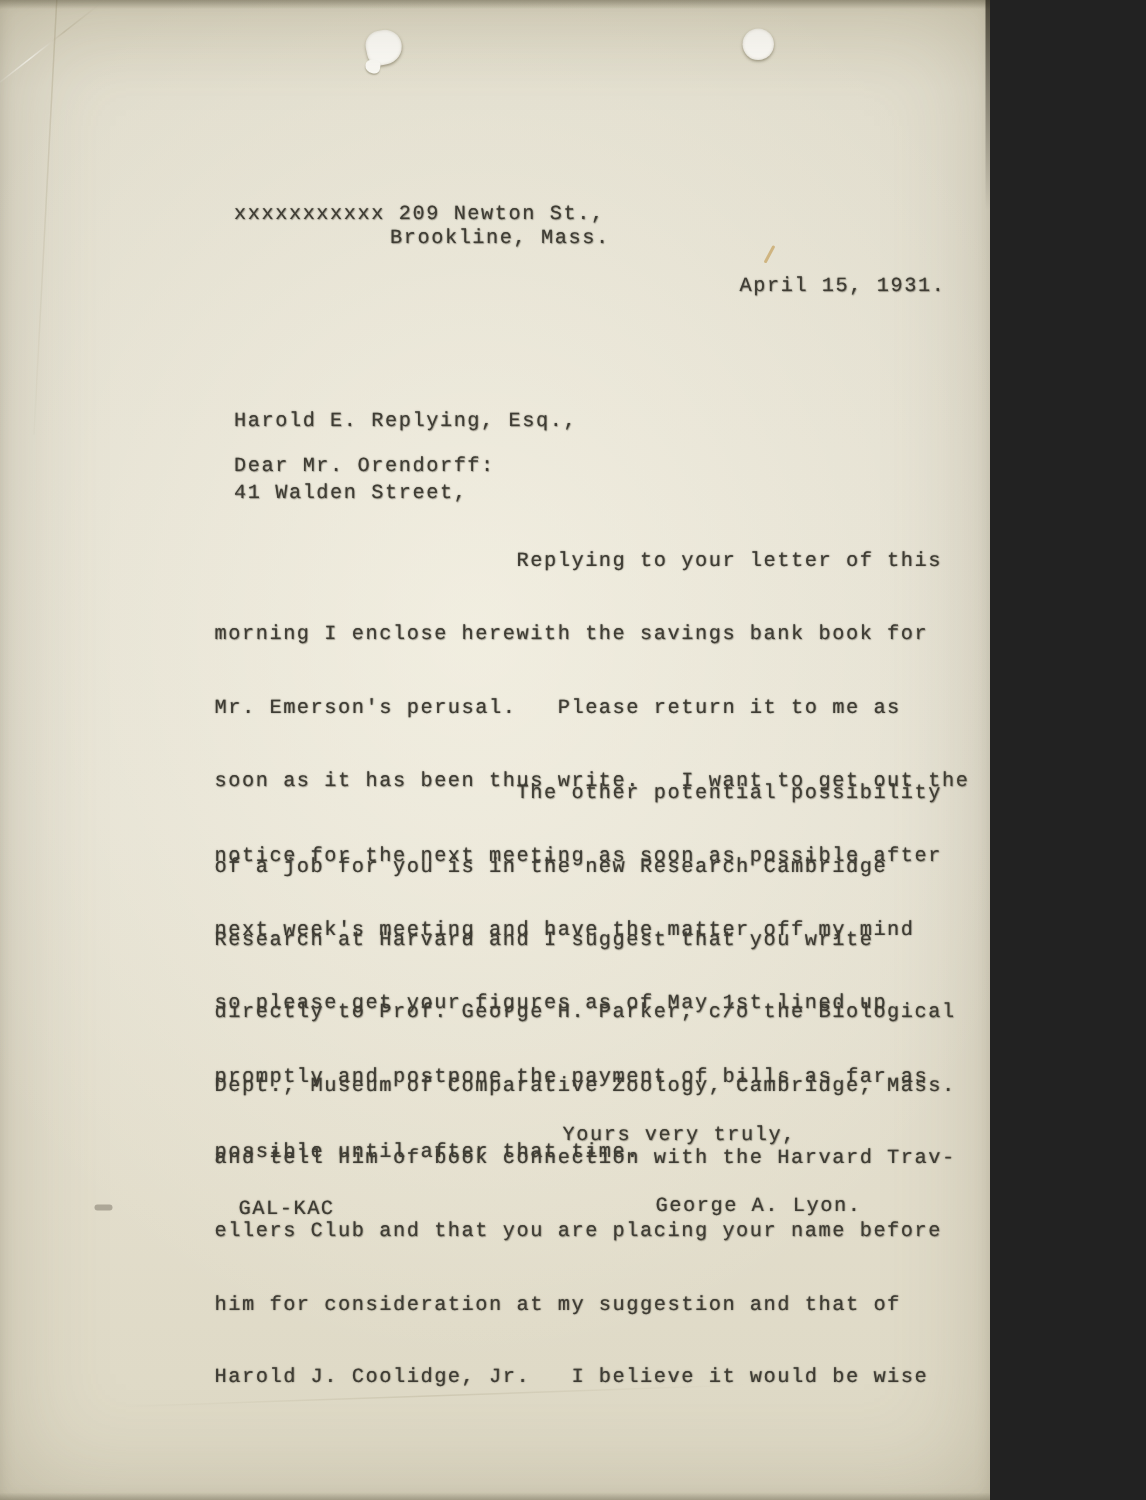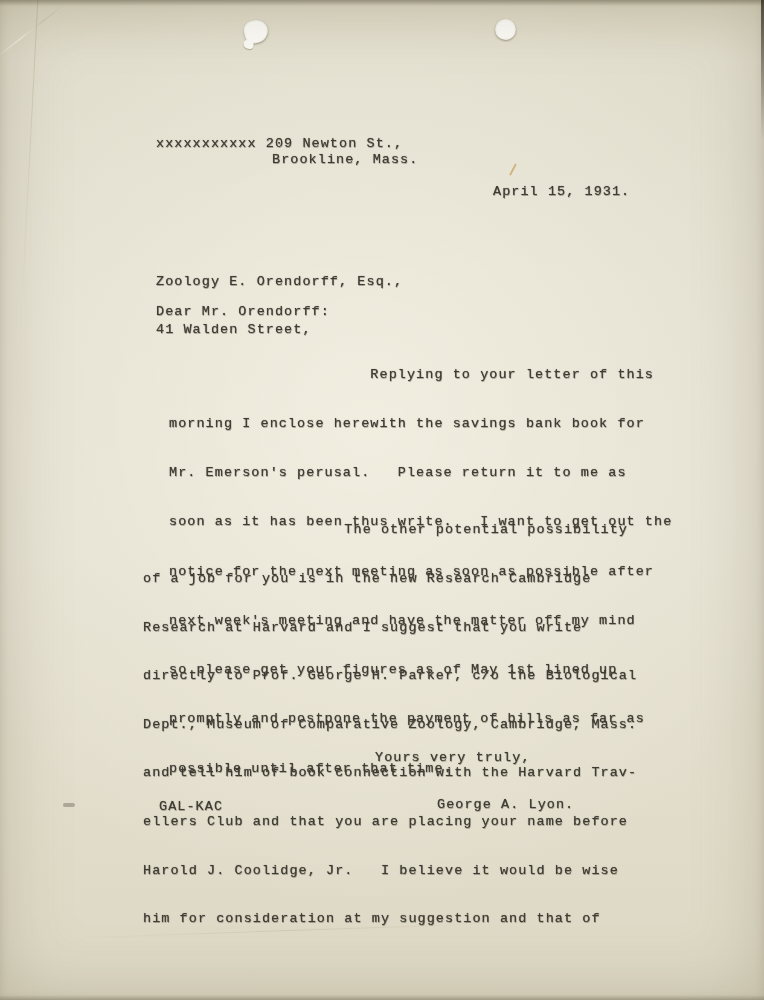--- a/index.html
+++ b/index.html
@@ -2,21 +2,21 @@
 <html><head>
 <meta charset="utf-8">
 <style>
   html, body {
     margin: 0;
     padding: 0;
     background: #222;
   }
   .scan {
     position: relative;
-    width: 764px;
+    width: 660px;
     height: 1000px;
     overflow: hidden;
     background:
       radial-gradient(ellipse 90% 70% at 48% 42%, rgba(255,252,240,0.50), rgba(255,252,240,0) 70%),
       linear-gradient(180deg, #d9d4c0 0%, #e1ddcd 6%, #e3dfd0 30%, #e4e0d1 55%, #e2ddcb 80%, #ddd8c4 100%);
     font-family: "Liberation Mono", "DejaVu Sans Mono", monospace;
   }
   
   .vignette {
     position: absolute; inset: 0;
@@ -78,25 +78,25 @@
   .tw {
     position: absolute;
     color: #3e3c34;
     font-size: 13.5px;
     letter-spacing: 1.05px;
     line-height: 16.3px;
     white-space: pre;
     text-shadow: 0 0 1px rgba(62,58,46,0.65), 0.5px 0.5px 0.6px rgba(62,58,46,0.35);
   }
   .sender-1   { left: 156px; top: 136px; }
-  .sender-2   { left: 272px; top: 152px; text-align: right; }
+  .sender-2   { left: 260px; top: 152px; text-align: right; }
   .date-line  { left: 493px; top: 184px; }
   .recipient  { left: 156px; top: 242px; line-height: 16px; }
   .salutation { left: 156px; top: 304px; }
-  .para-1     { left: 143px; top: 334px; line-height: 16.4px; margin-left: 26px; }
+  .para-1     { left: 143px; top: 334px; line-height: 16.4px; }
   .para-2     { left: 143px; top: 490px; line-height: 16.2px; }
   .closing    { left: 375px; top: 750px; }
   .initials   { left: 159px; top: 799px; }
   .signature  { left: 437px; top: 797px; }
 </style>
 </head>
 <body>
 
 <div class="scan">
 
@@ -109,21 +109,21 @@
 
   <div class="pencil-slash"></div>
   <div class="smudge"></div>
 
   <div class="tw sender-1">xxxxxxxxxxx 209 Newton St.,</div>
   <div class="tw sender-2">Brookline, Mass.</div>
 
   <div class="tw date-line">April 15, 1931.</div>
 
   <div class="tw recipient">
-    <div>Zoology E. Orendorff, Esq.,</div>
+    <div>Harold E. Replying, Esq.,</div>
     <div>41 Walden Street,</div>
   </div>
 
   <div class="tw salutation">Dear Mr. Orendorff:</div>
 
   <div class="tw para-1">
     <div>                      Replying to your letter of this</div>
     <div>morning I enclose herewith the savings bank book for</div>
     <div>Mr. Emerson's perusal.   Please return it to me as</div>
     <div>soon as it has been thus write.   I want to get out the</div>
@@ -135,22 +135,22 @@
   </div>
 
   <div class="tw para-2">
     <div>                      The other potential possibility</div>
     <div>of a job for you is in the new Research Cambridge</div>
     <div>Research at Harvard and I suggest that you write</div>
     <div>directly to Prof. George H. Parker, c/o the Biological</div>
     <div>Dept., Museum of Comparative Zoology, Cambridge, Mass.</div>
     <div>and tell him of book connection with the Harvard Trav-</div>
     <div>ellers Club and that you are placing your name before</div>
+    <div>him for consideration at my suggestion and that of</div>
     <div>Harold J. Coolidge, Jr.   I believe it would be wise</div>
-    <div>him for consideration at my suggestion and that of</div>
     
     
     
     
     
     
   </div>
 
   <div class="tw closing">Yours very truly,</div>
 

